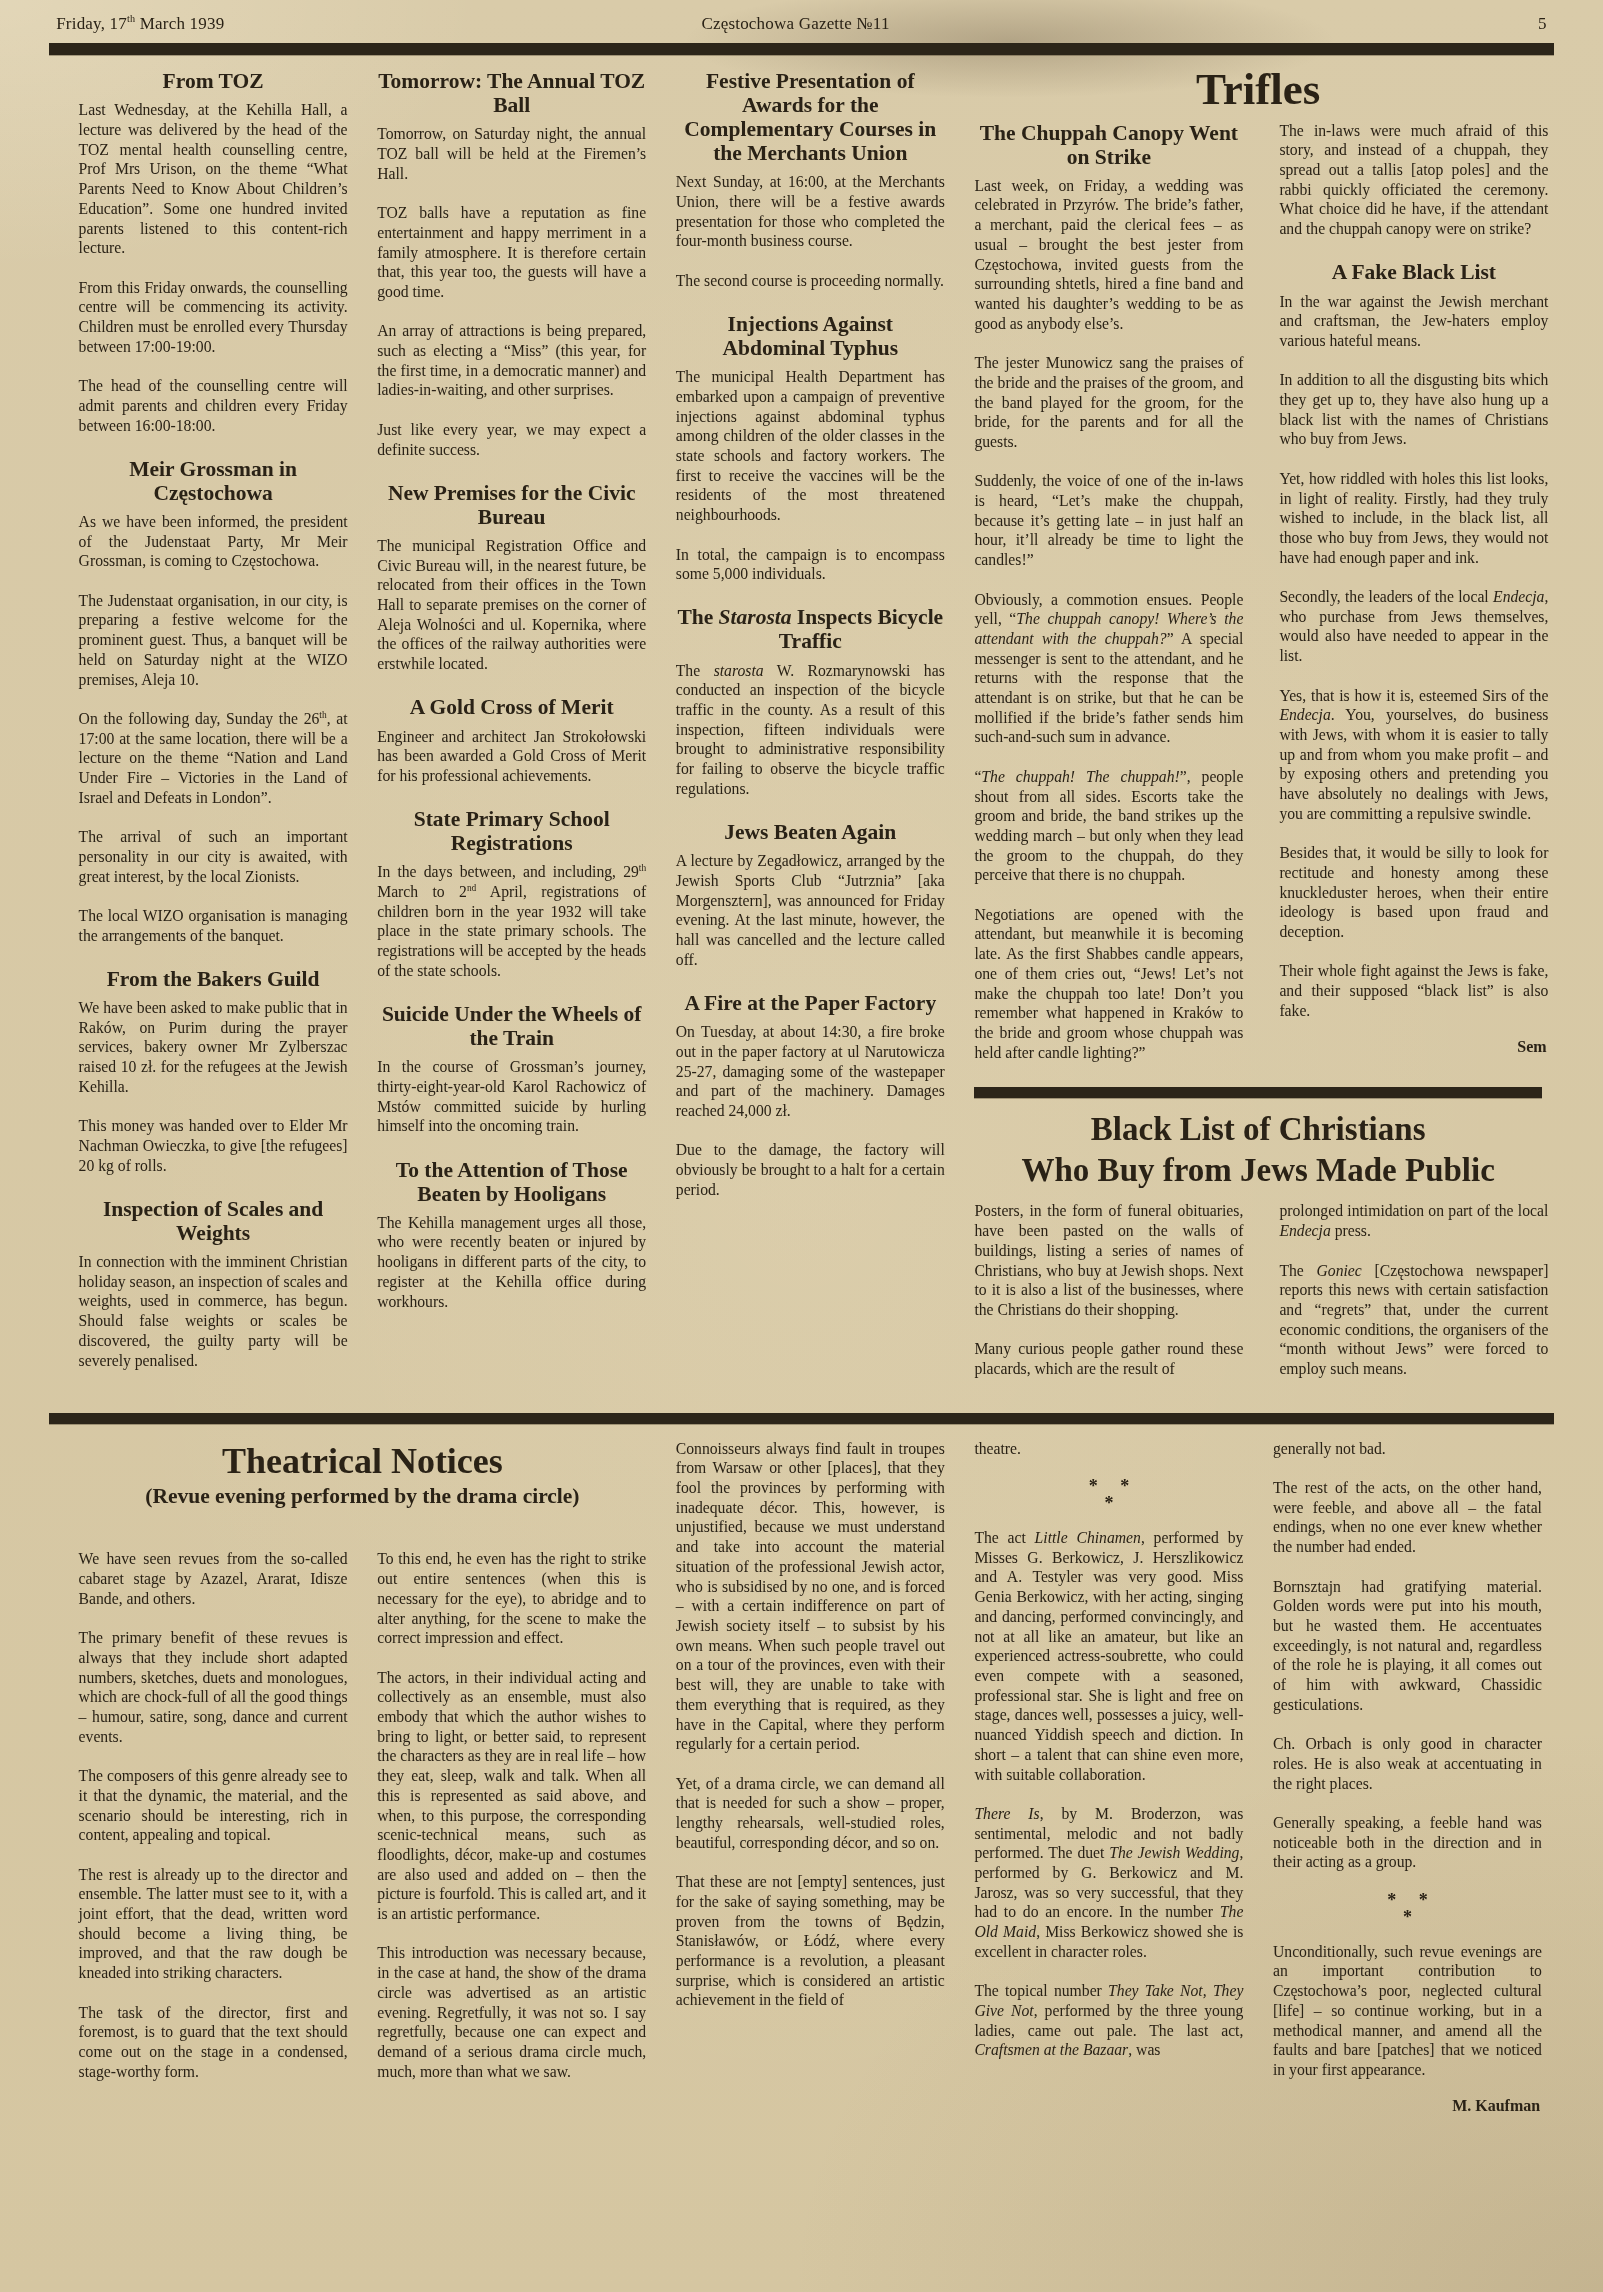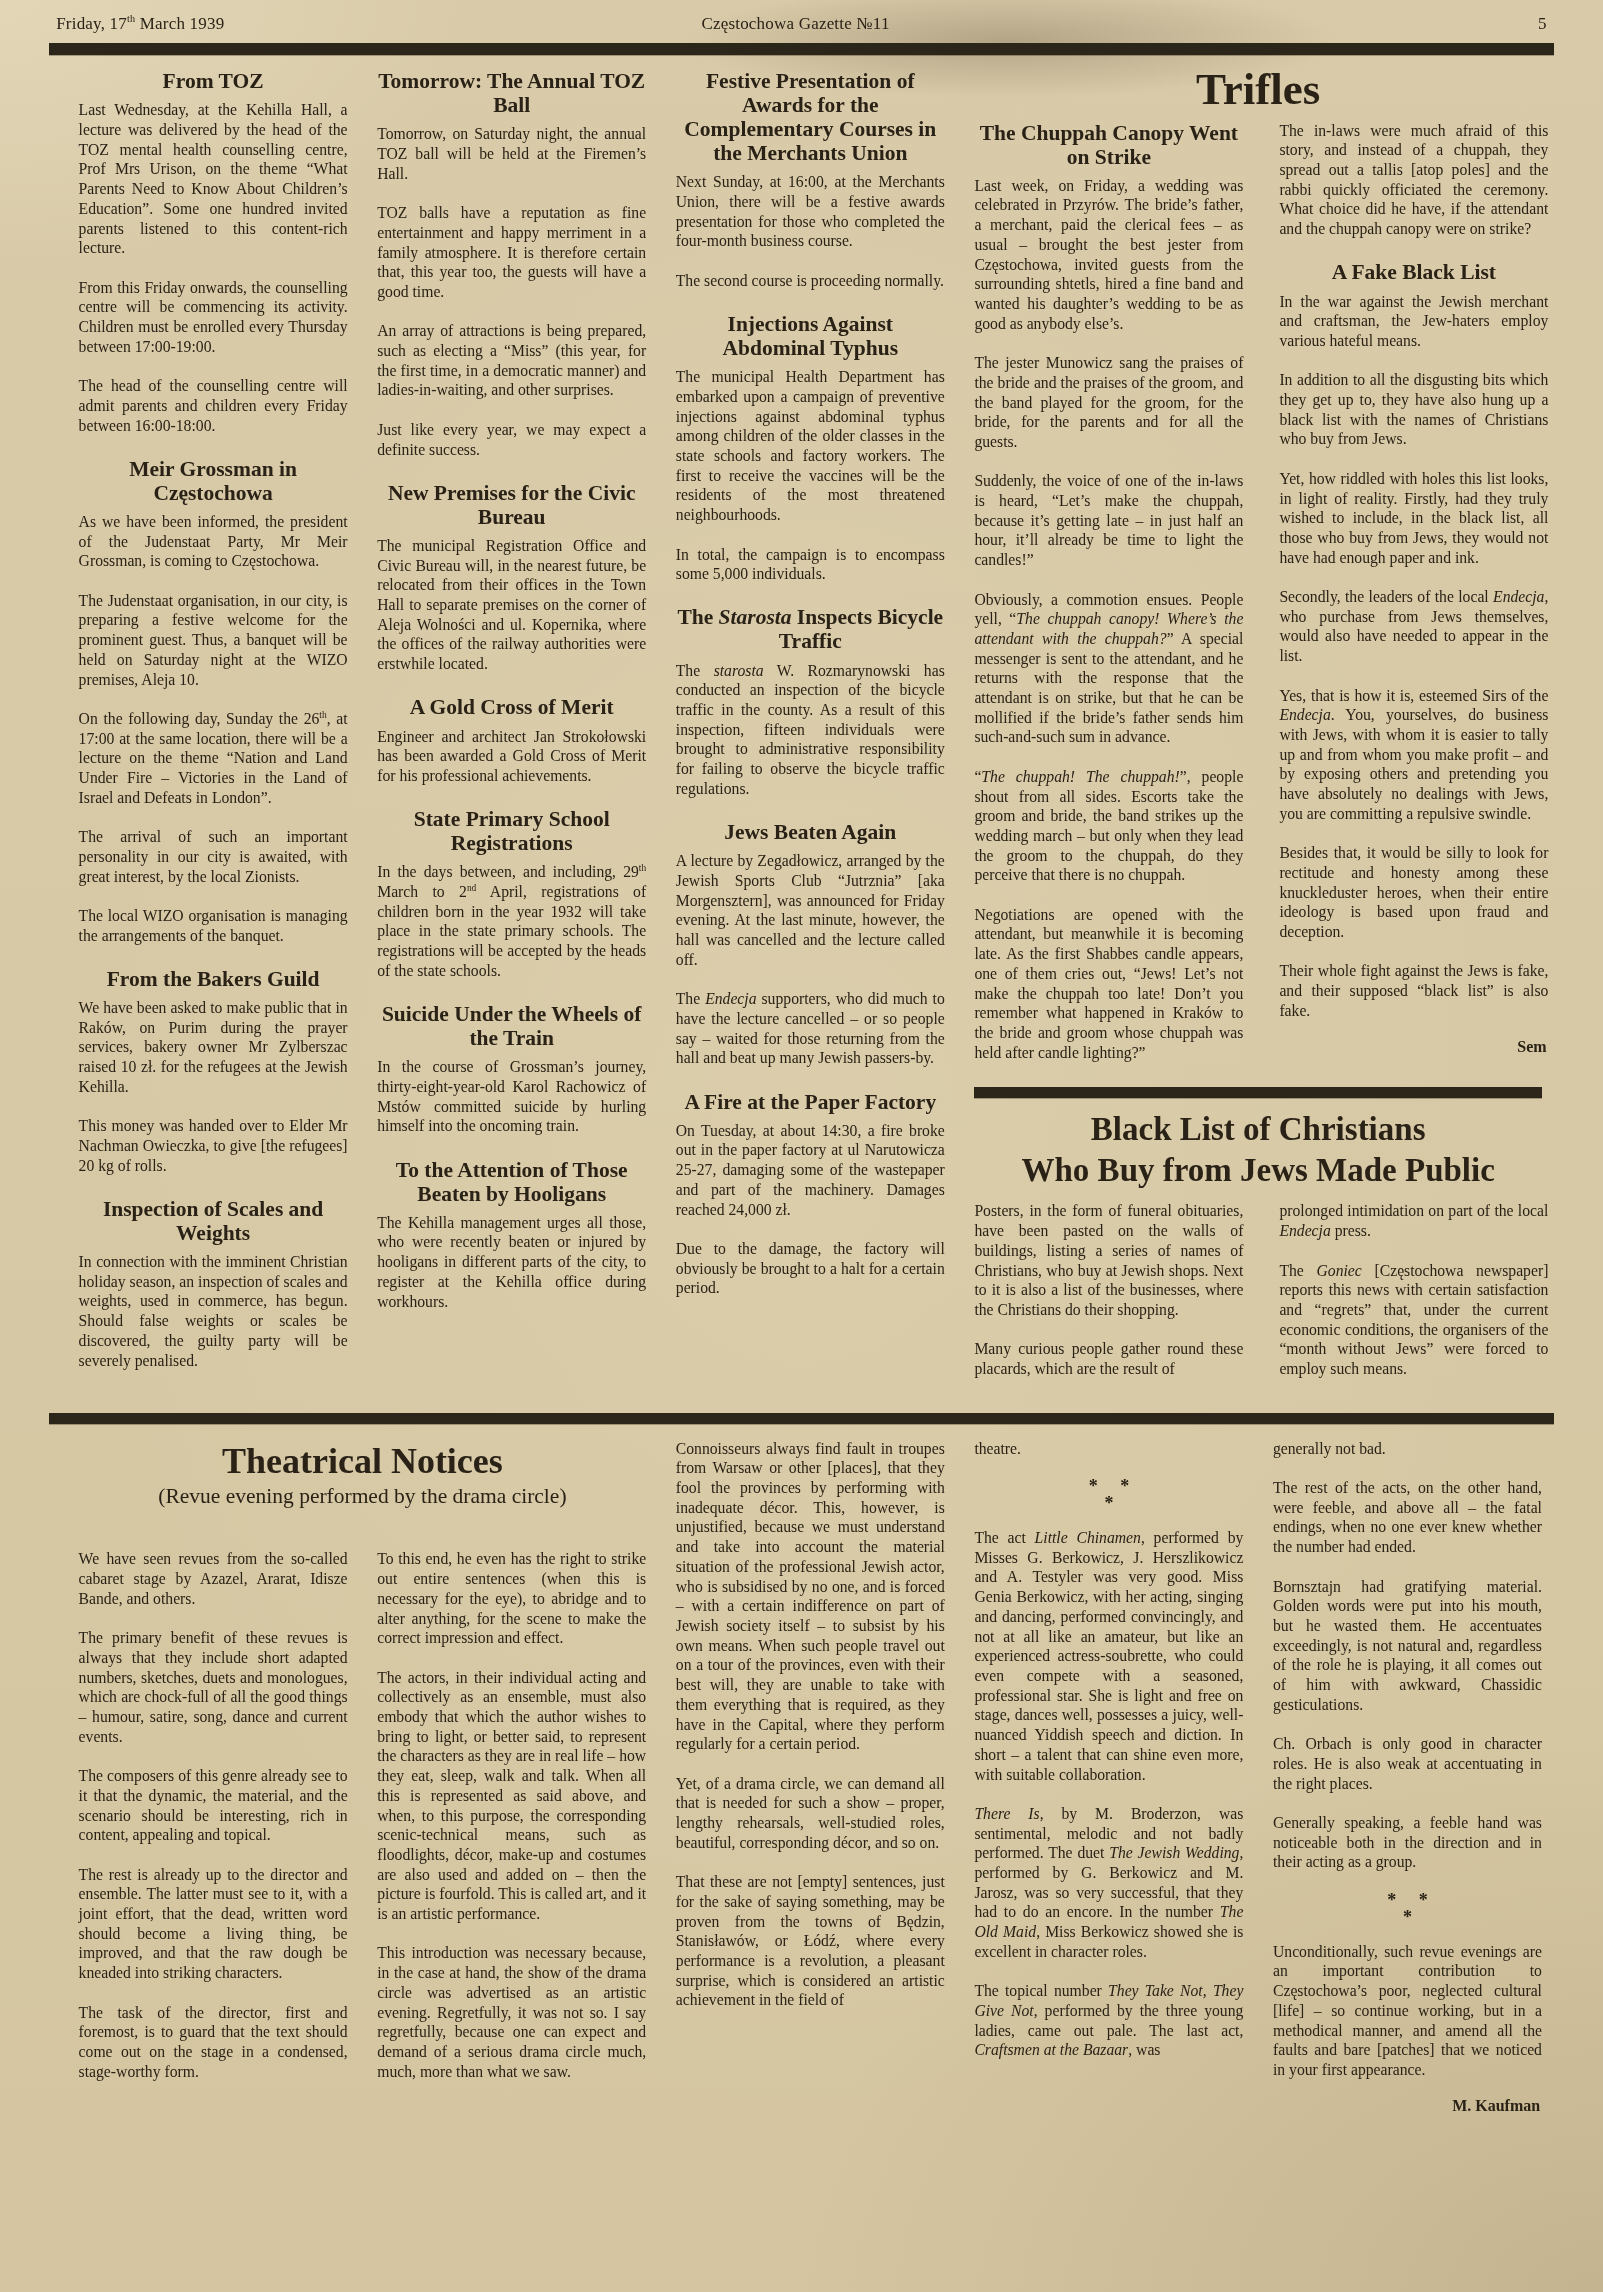--- a/index.html
+++ b/index.html
@@ -35,21 +35,21 @@
   .col > .art-h:first-child, .twocol .col > .art-h:first-child{margin-top:0;}
   sup{font-size:.6em;line-height:0;}
   em{font-style:italic;}
   .sig{text-align:right;font-weight:bold;font-size:16px;margin:-3.6px 1.8px 16px 0;}
   .asterism{text-align:center;font-size:18px;line-height:17px;margin:1.8px 0 16px;font-weight:bold;}
   
   .tr-title{font-size:45px;line-height:47px;font-weight:bold;text-align:center;margin:-3.6px 0 8px;}
   .bl-title{font-size:33px;line-height:41px;font-weight:bold;text-align:center;margin:5.4px 0 10.7px;}
   .th-head{grid-column:1/3;grid-row:1;}
   .th-title{font-size:36px;line-height:39px;font-weight:bold;text-align:center;margin:3.6px 0 1.8px;}
-  .th-subtitle{font-size:21.5px;line-height:27px;font-weight:normal;text-align:center;margin:0 0 9px;}
+  .th-subtitle{font-size:21.5px;line-height:27px;font-weight:bold;text-align:center;margin:0 0 9px;}
   .row2c1{grid-column:1;grid-row:2;}
   .row2c2{grid-column:2;grid-row:2;}
   .span2r3{grid-column:3;grid-row:1/3;}
   .span2r4{grid-column:4;grid-row:1/3;}
   .span2r5{grid-column:5;grid-row:1/3;}
 </style>
 </head>
 <body>
 
 <div class="sheet">
@@ -101,21 +101,20 @@
         <h3 class="art-h">Festive Presentation of Awards for the Complementary Courses in the Merchants Union</h3>
         <p class="art-p">Next Sunday, at 16:00, at the Merchants Union, there will be a festive awards presentation for those who completed the four-month business course.</p>
         <p class="art-p">The second course is proceeding normally.</p>
         <h3 class="art-h">Injections Against Abdominal Typhus</h3>
         <p class="art-p">The municipal Health Department has embarked upon a campaign of preventive injections against abdominal typhus among children of the older classes in the state schools and factory workers. The first to receive the vaccines will be the residents of the most threatened neighbourhoods.</p>
         <p class="art-p">In total, the campaign is to encompass some 5,000 individuals.</p>
         <h3 class="art-h">The <em>Starosta</em> Inspects Bicycle Traffic</h3>
         <p class="art-p">The <em>starosta</em> W. Rozmarynowski has conducted an inspection of the bicycle traffic in the county. As a result of this inspection, fifteen individuals were brought to administrative responsibility for failing to observe the bicycle traffic regulations.</p>
         <h3 class="art-h">Jews Beaten Again</h3>
         <p class="art-p">A lecture by Zegadłowicz, arranged by the Jewish Sports Club “Jutrznia” [aka Morgensztern], was announced for Friday evening. At the last minute, however, the hall was cancelled and the lecture called off.</p>
-        <p class="art-p">The <em>Endecja</em> supporters, who did much to have the lecture cancelled – or so people say – waited for those returning from the hall and beat up many Jewish passers-by.</p>
         <h3 class="art-h">A Fire at the Paper Factory</h3>
         <p class="art-p">On Tuesday, at about 14:30, a fire broke out in the paper factory at ul Narutowicza 25-27, damaging some of the wastepaper and part of the machinery. Damages reached 24,000 zł.</p>
         <p class="art-p">Due to the damage, the factory will obviously be brought to a halt for a certain period.</p>
       </div>
 
     <div class="tr-wrap">
       <h2 class="tr-title">Trifles</h2>
       <div class="twocol">
         <div class="col">
             <h3 class="art-h">The Chuppah Canopy Went on Strike</h3>

